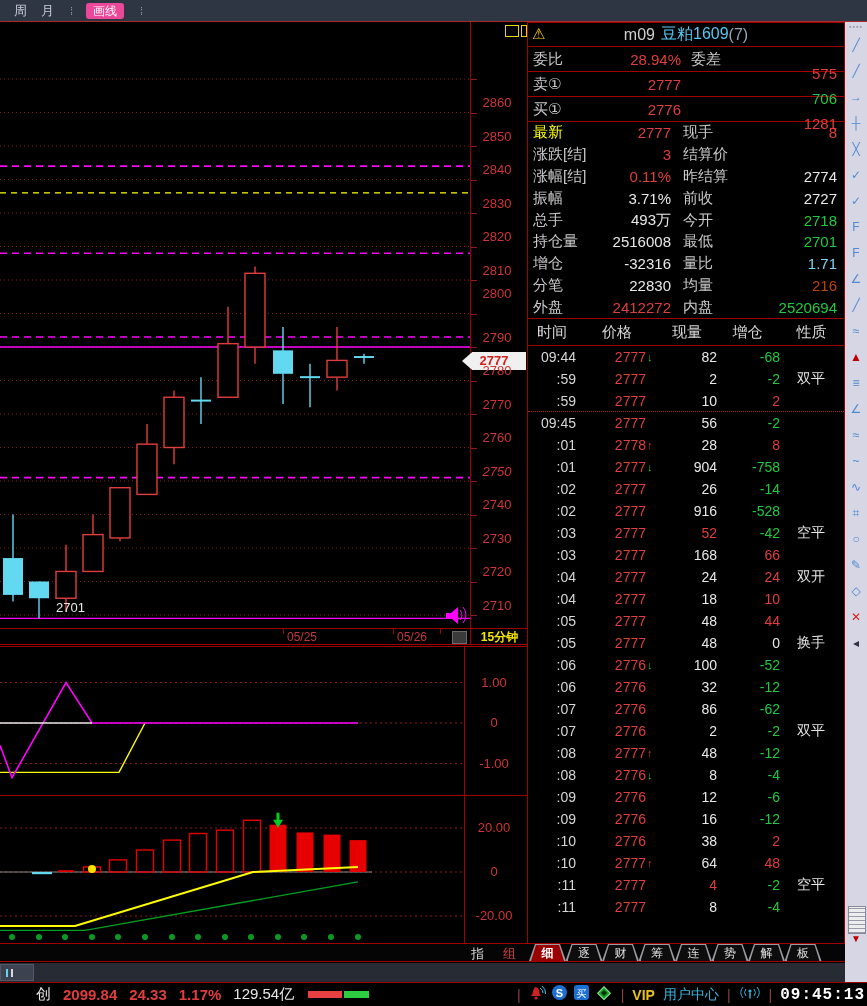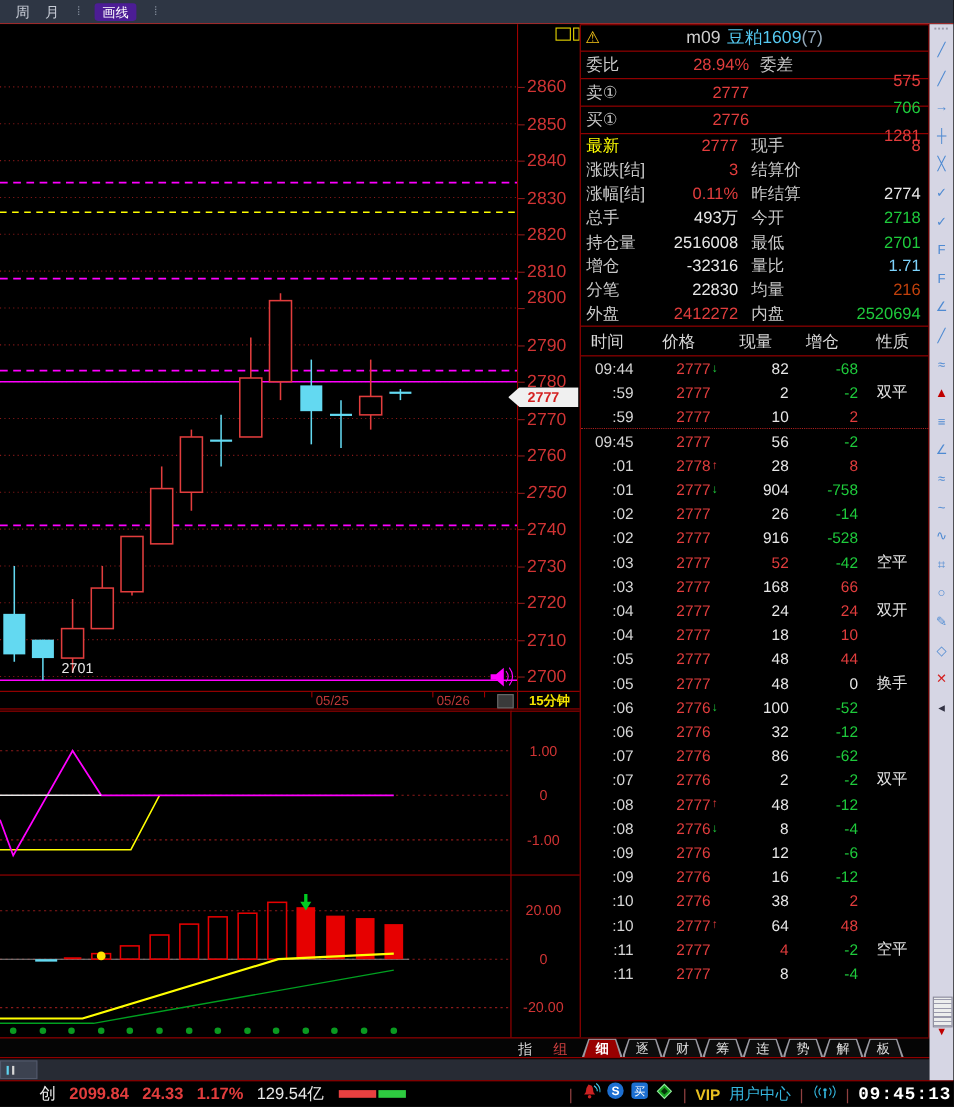--- a/index.html
+++ b/index.html
@@ -3,27 +3,27 @@
 <meta charset="utf-8">
 <style>
   html,body{margin:0;padding:0;background:#1a1a1a;}
   #app{position:relative;width:867px;height:1006px;background:#000;overflow:hidden;
        font-family:"Liberation Sans","DejaVu Sans",sans-serif;-webkit-font-smoothing:antialiased;}
   
   #toolbar{position:absolute;left:0;top:0;width:867px;height:21px;background:#2e3644;
            border-bottom:1px solid #a82a2a;display:flex;align-items:center;}
   .titem{color:#c7ccd6;font-size:13px;margin-left:14px;cursor:default;}
   .vdots{color:#8a93a2;font-size:11px;margin-left:16px;letter-spacing:-1px;}
-  #draw-btn{margin-left:14px;background:#4c1d95;color:#fff;border:none;border-radius:3px;
+  #draw-btn{margin-left:14px;background:#ec4899;color:#fff;border:none;border-radius:3px;
             font-size:12px;height:16px;line-height:16px;padding:0 7px;font-family:inherit;}
   
   #main-chart{position:absolute;left:0;top:22px;width:470px;height:606px;background:#000;}
   #price-axis{position:absolute;left:470px;top:22px;width:57px;height:606px;background:#000;
               border-left:1px solid #a00000;}
-  .pa-label{position:absolute;left:0;width:52px;text-align:center;color:#d03434;font-size:16px;}
+  .pa-label{position:absolute;left:0;width:52px;text-align:center;color:#d03434;font-size:13px;margin-top:24px;}
   .pa-grid-tick{position:absolute;left:0;width:6px;height:1px;background:#8b1a1a;}
   #pane-split-icons{position:absolute;left:34px;top:3px;display:flex;gap:2px;}
   .split-rect{border:1px solid #e8d800;height:10px;}
   #price-tag{position:absolute;left:-9px;top:309px;width:64px;height:18px;background:#f0f0f0;
              clip-path:polygon(0 50%,16% 0,100% 0,100% 100%,16% 100%);
              color:#d42020;font-size:13px;font-weight:bold;text-align:center;line-height:18px;}
   #xaxis-row{position:absolute;left:0;top:628px;width:528px;height:17px;background:#000;
              border-top:1px solid #a00000;border-bottom:1px solid #a00000;box-sizing:border-box;}
   .xa-label{position:absolute;top:1px;color:#c03838;font-size:12px;}
   .xa-tick{position:absolute;top:0;width:1px;height:5px;background:#a00000;}
@@ -415,20 +415,26 @@
           <span class="il2">结算价</span>
           <span class="iv2" style="color:#e8e8e8"></span>
         </div>
         <div class="irow">
           <span class="il" style="color:#c9c9c9">涨幅[结]</span>
           <span class="iv1" style="color:#e23d3d">0.11%</span>
           <span class="il2">昨结算</span>
           <span class="iv2" style="color:#e8e8e8">2774</span>
         </div>
         <div class="irow">
+          <span class="il" style="color:#c9c9c9">振幅</span>
+          <span class="iv1" style="color:#e8e8e8">3.71%</span>
+          <span class="il2">前收</span>
+          <span class="iv2" style="color:#e8e8e8">2727</span>
+        </div>
+        <div class="irow">
           <span class="il" style="color:#c9c9c9">总手</span>
           <span class="iv1" style="color:#e8e8e8">493万</span>
           <span class="il2">今开</span>
           <span class="iv2" style="color:#1ecb3c">2718</span>
         </div>
         <div class="irow">
           <span class="il" style="color:#c9c9c9">持仓量</span>
           <span class="iv1" style="color:#e8e8e8">2516008</span>
           <span class="il2">最低</span>
           <span class="iv2" style="color:#1ecb3c">2701</span>

